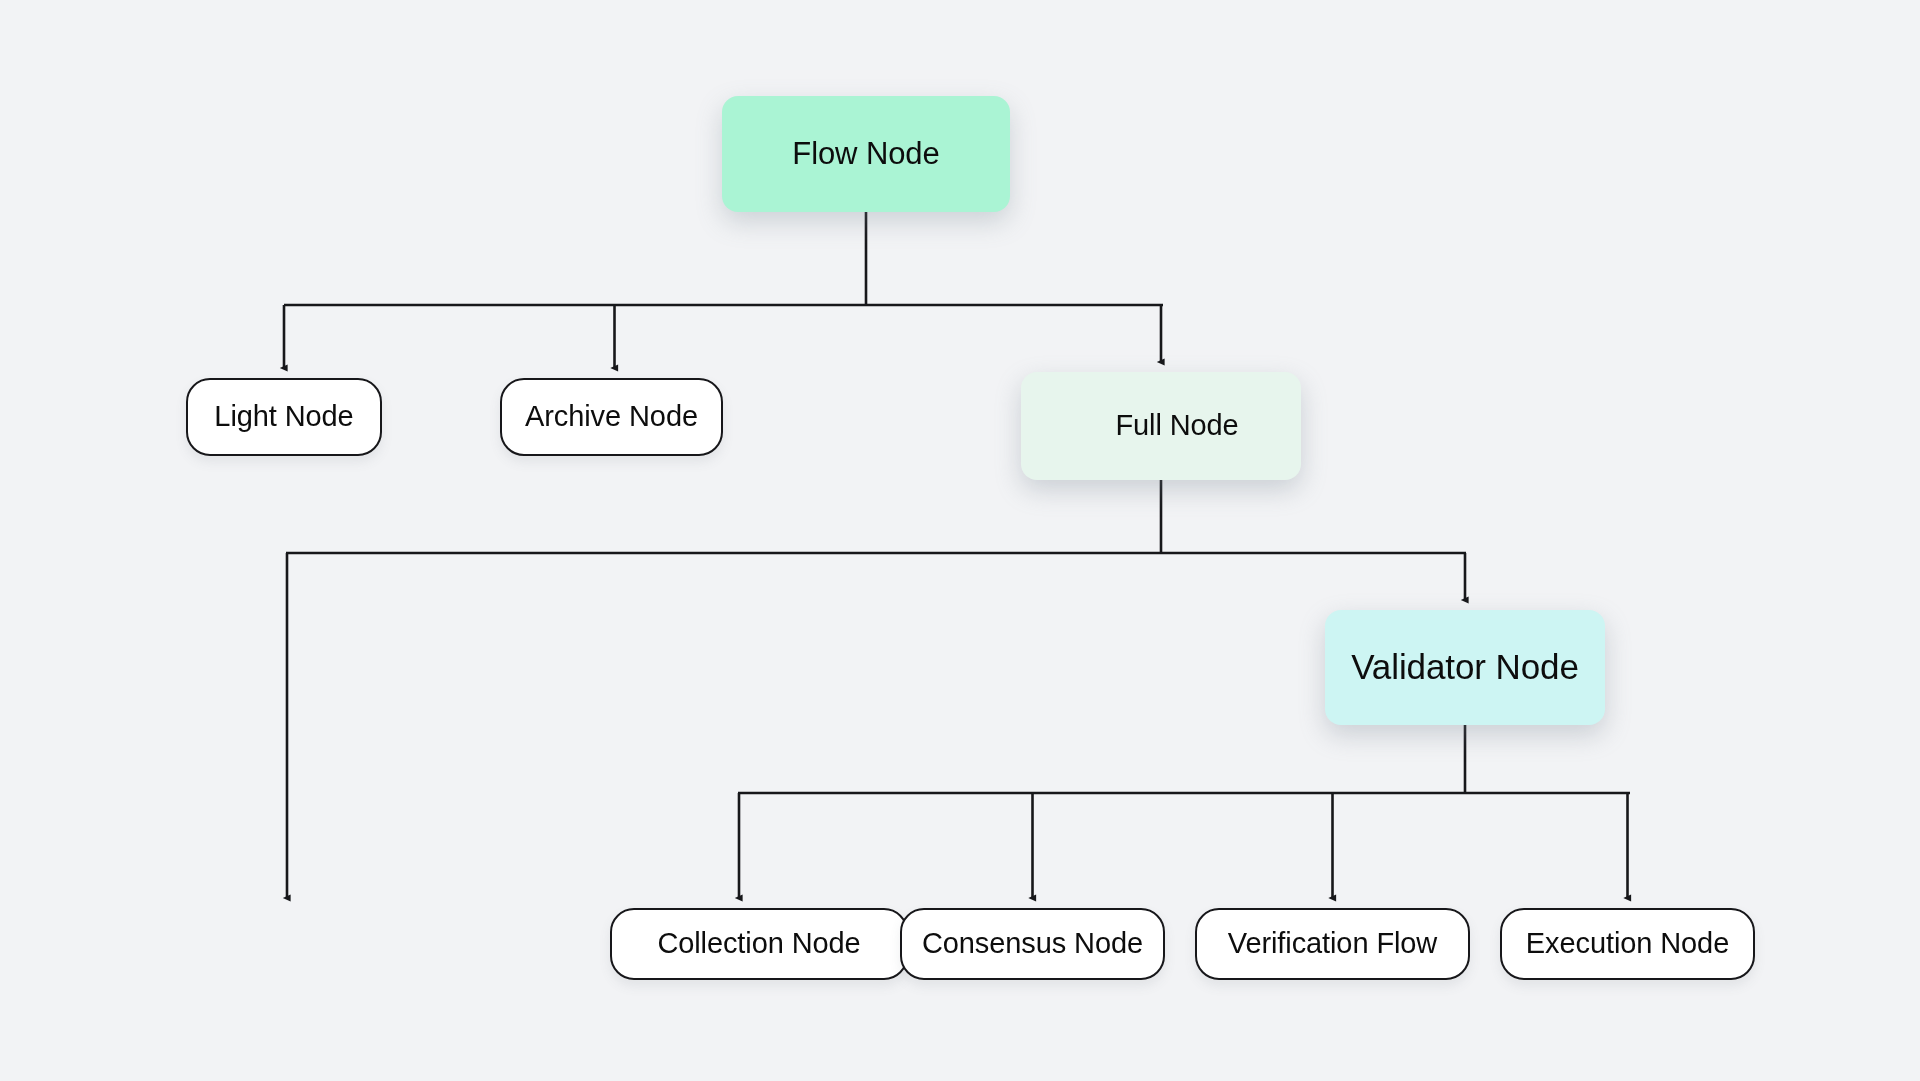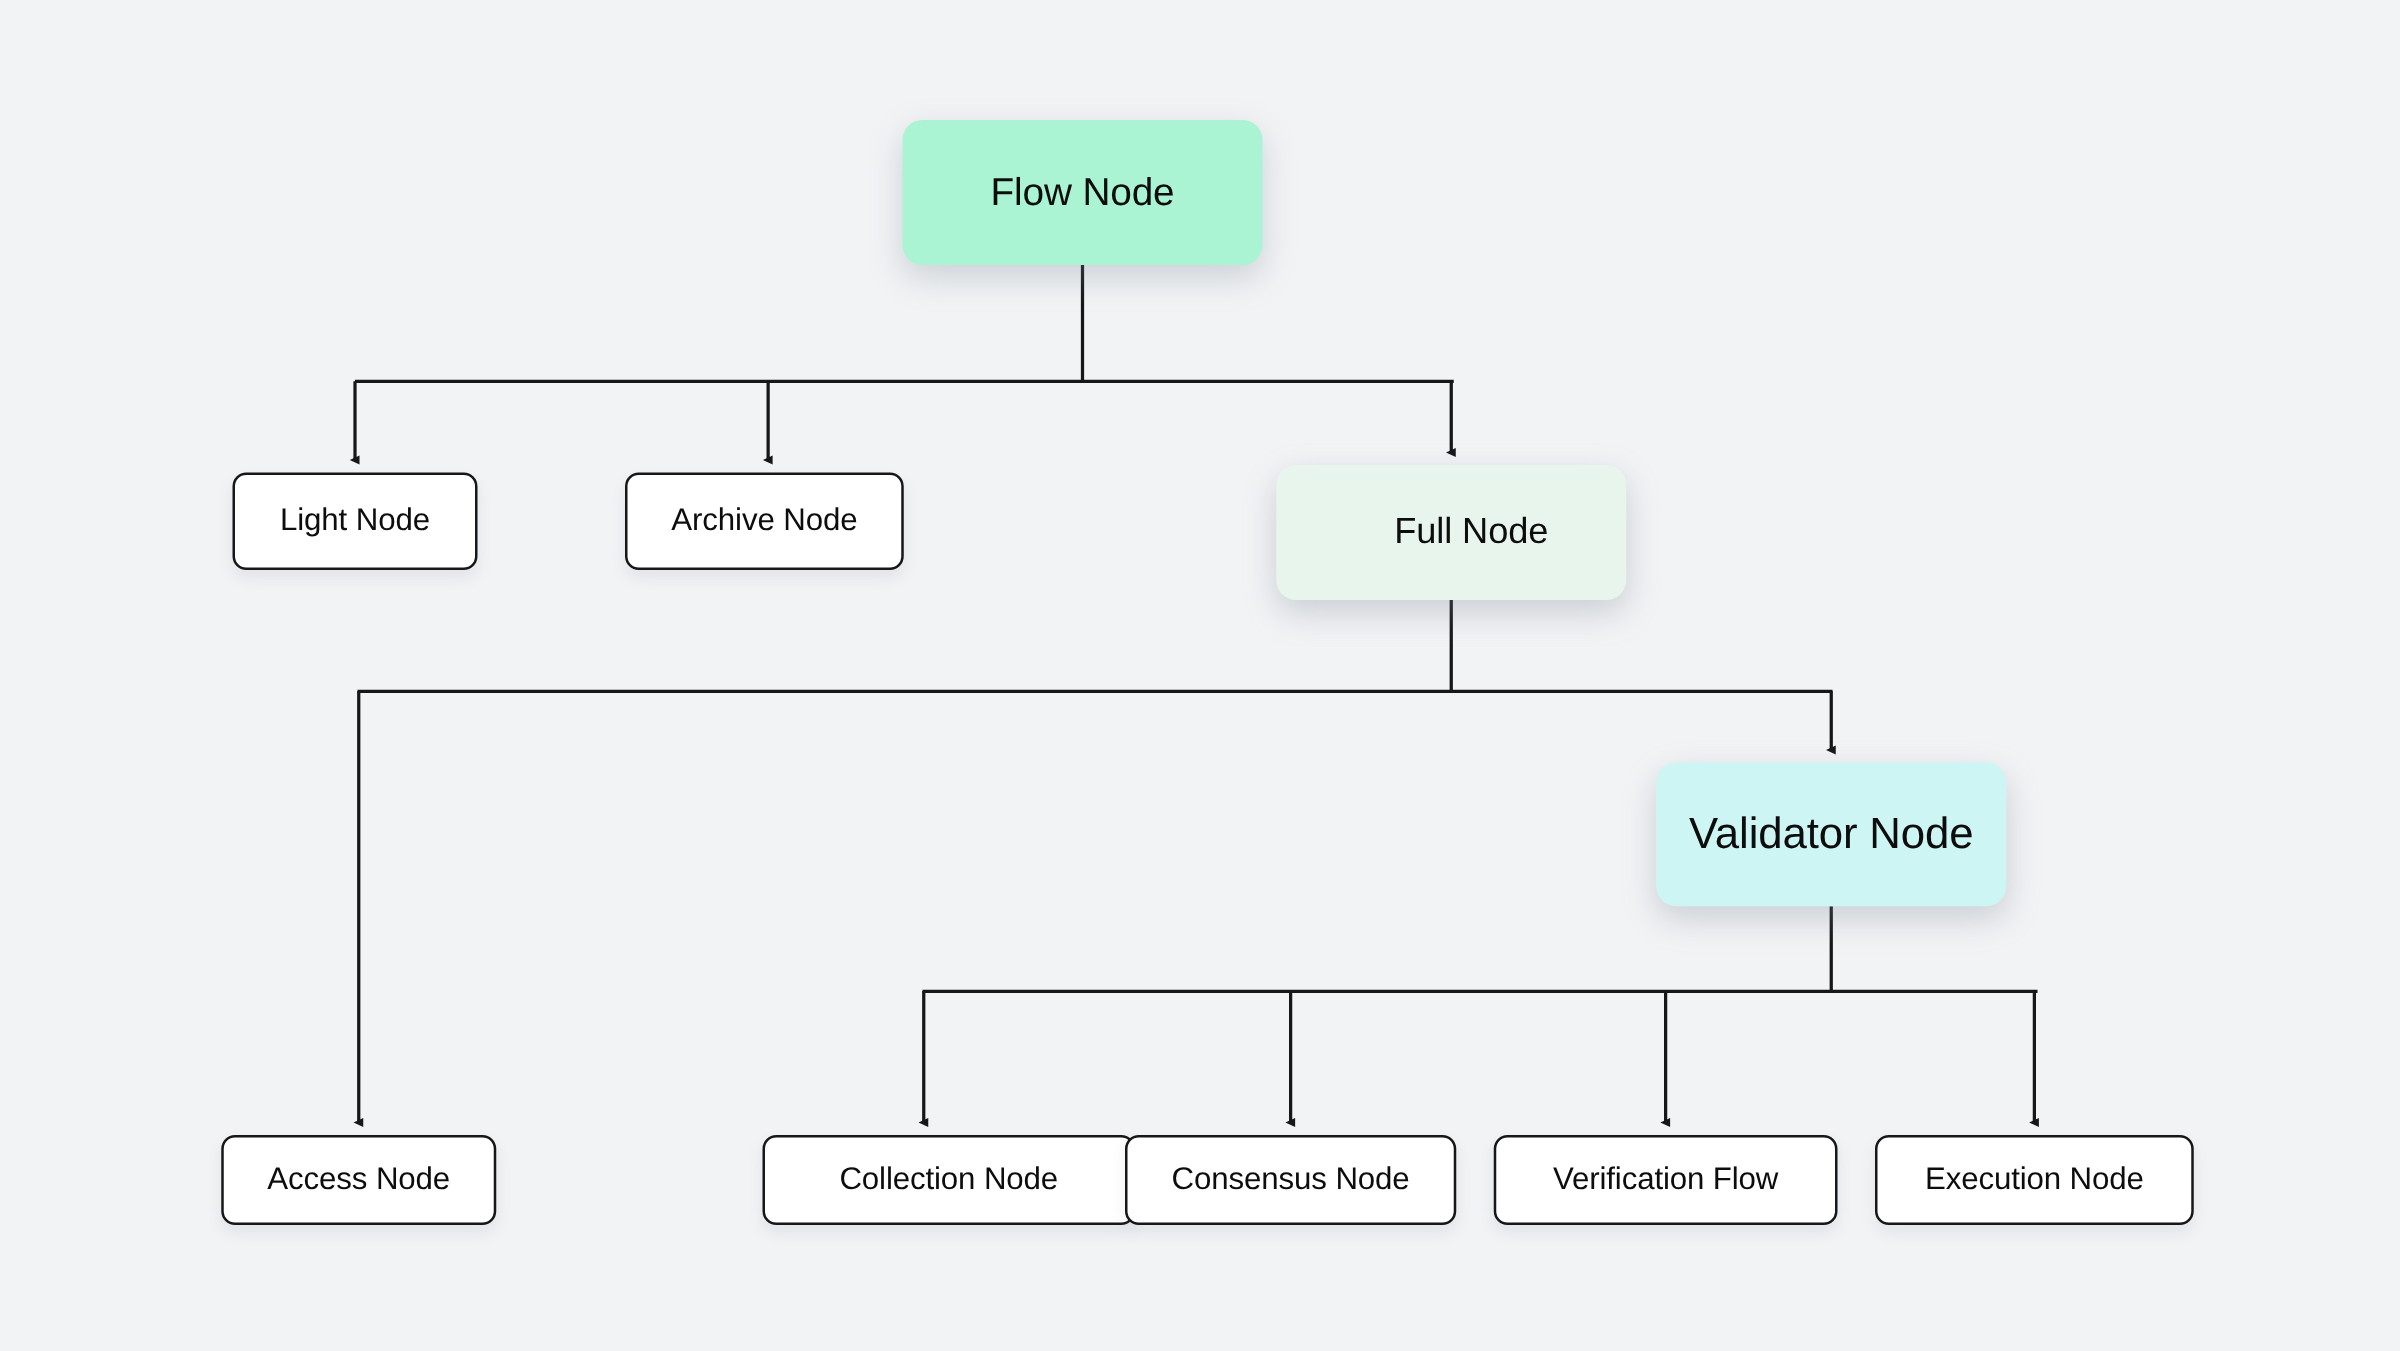--- a/index.html
+++ b/index.html
@@ -39,22 +39,22 @@
     letter-spacing: -0.1px;
   }
   .node-label {
     display: block;
     line-height: 1.1;
   }
   
   .node.leaf {
     background: #ffffff;
     border: 2.5px solid #17171a;
-    border-radius: 11px;
-    font-size: 25px;
+    border-radius: 24px;
+    font-size: 29px;
     box-shadow: 0 6px 12px rgba(90, 100, 110, 0.10);
   }
   
   .node.tinted {
     border: none;
     border-radius: 16px;
   }
   .node.root {
     background: #aaf4d4;
     font-size: 31px;
@@ -116,23 +116,20 @@
   </div>
 
   <div class="node full tinted" style="left: 1021px; top: 372px; width: 280px; height: 108px; background: rgb(231, 245, 237);">
     <span class="node-label">Full Node</span>
   </div>
 
   <div class="node validator tinted" style="left: 1325px; top: 610px; width: 280px; height: 115px; background: rgb(205, 245, 243);">
     <span class="node-label">Validator Node</span>
   </div>
 
-  <div class="node leaf" style="left: 177px; top: 908px; width: 220px; height: 72px; background: rgb(255, 255, 255);">
-    <span class="node-label">Access Node</span>
-  </div>
 
   <div class="node leaf" style="left: 610px; top: 908px; width: 298px; height: 72px; background: rgb(255, 255, 255);">
     <span class="node-label">Collection Node</span>
   </div>
 
   <div class="node leaf" style="left: 900px; top: 908px; width: 265px; height: 72px; background: rgb(255, 255, 255);">
     <span class="node-label">Consensus Node</span>
   </div>
 
   <div class="node leaf" style="left: 1195px; top: 908px; width: 275px; height: 72px; background: rgb(255, 255, 255);">

